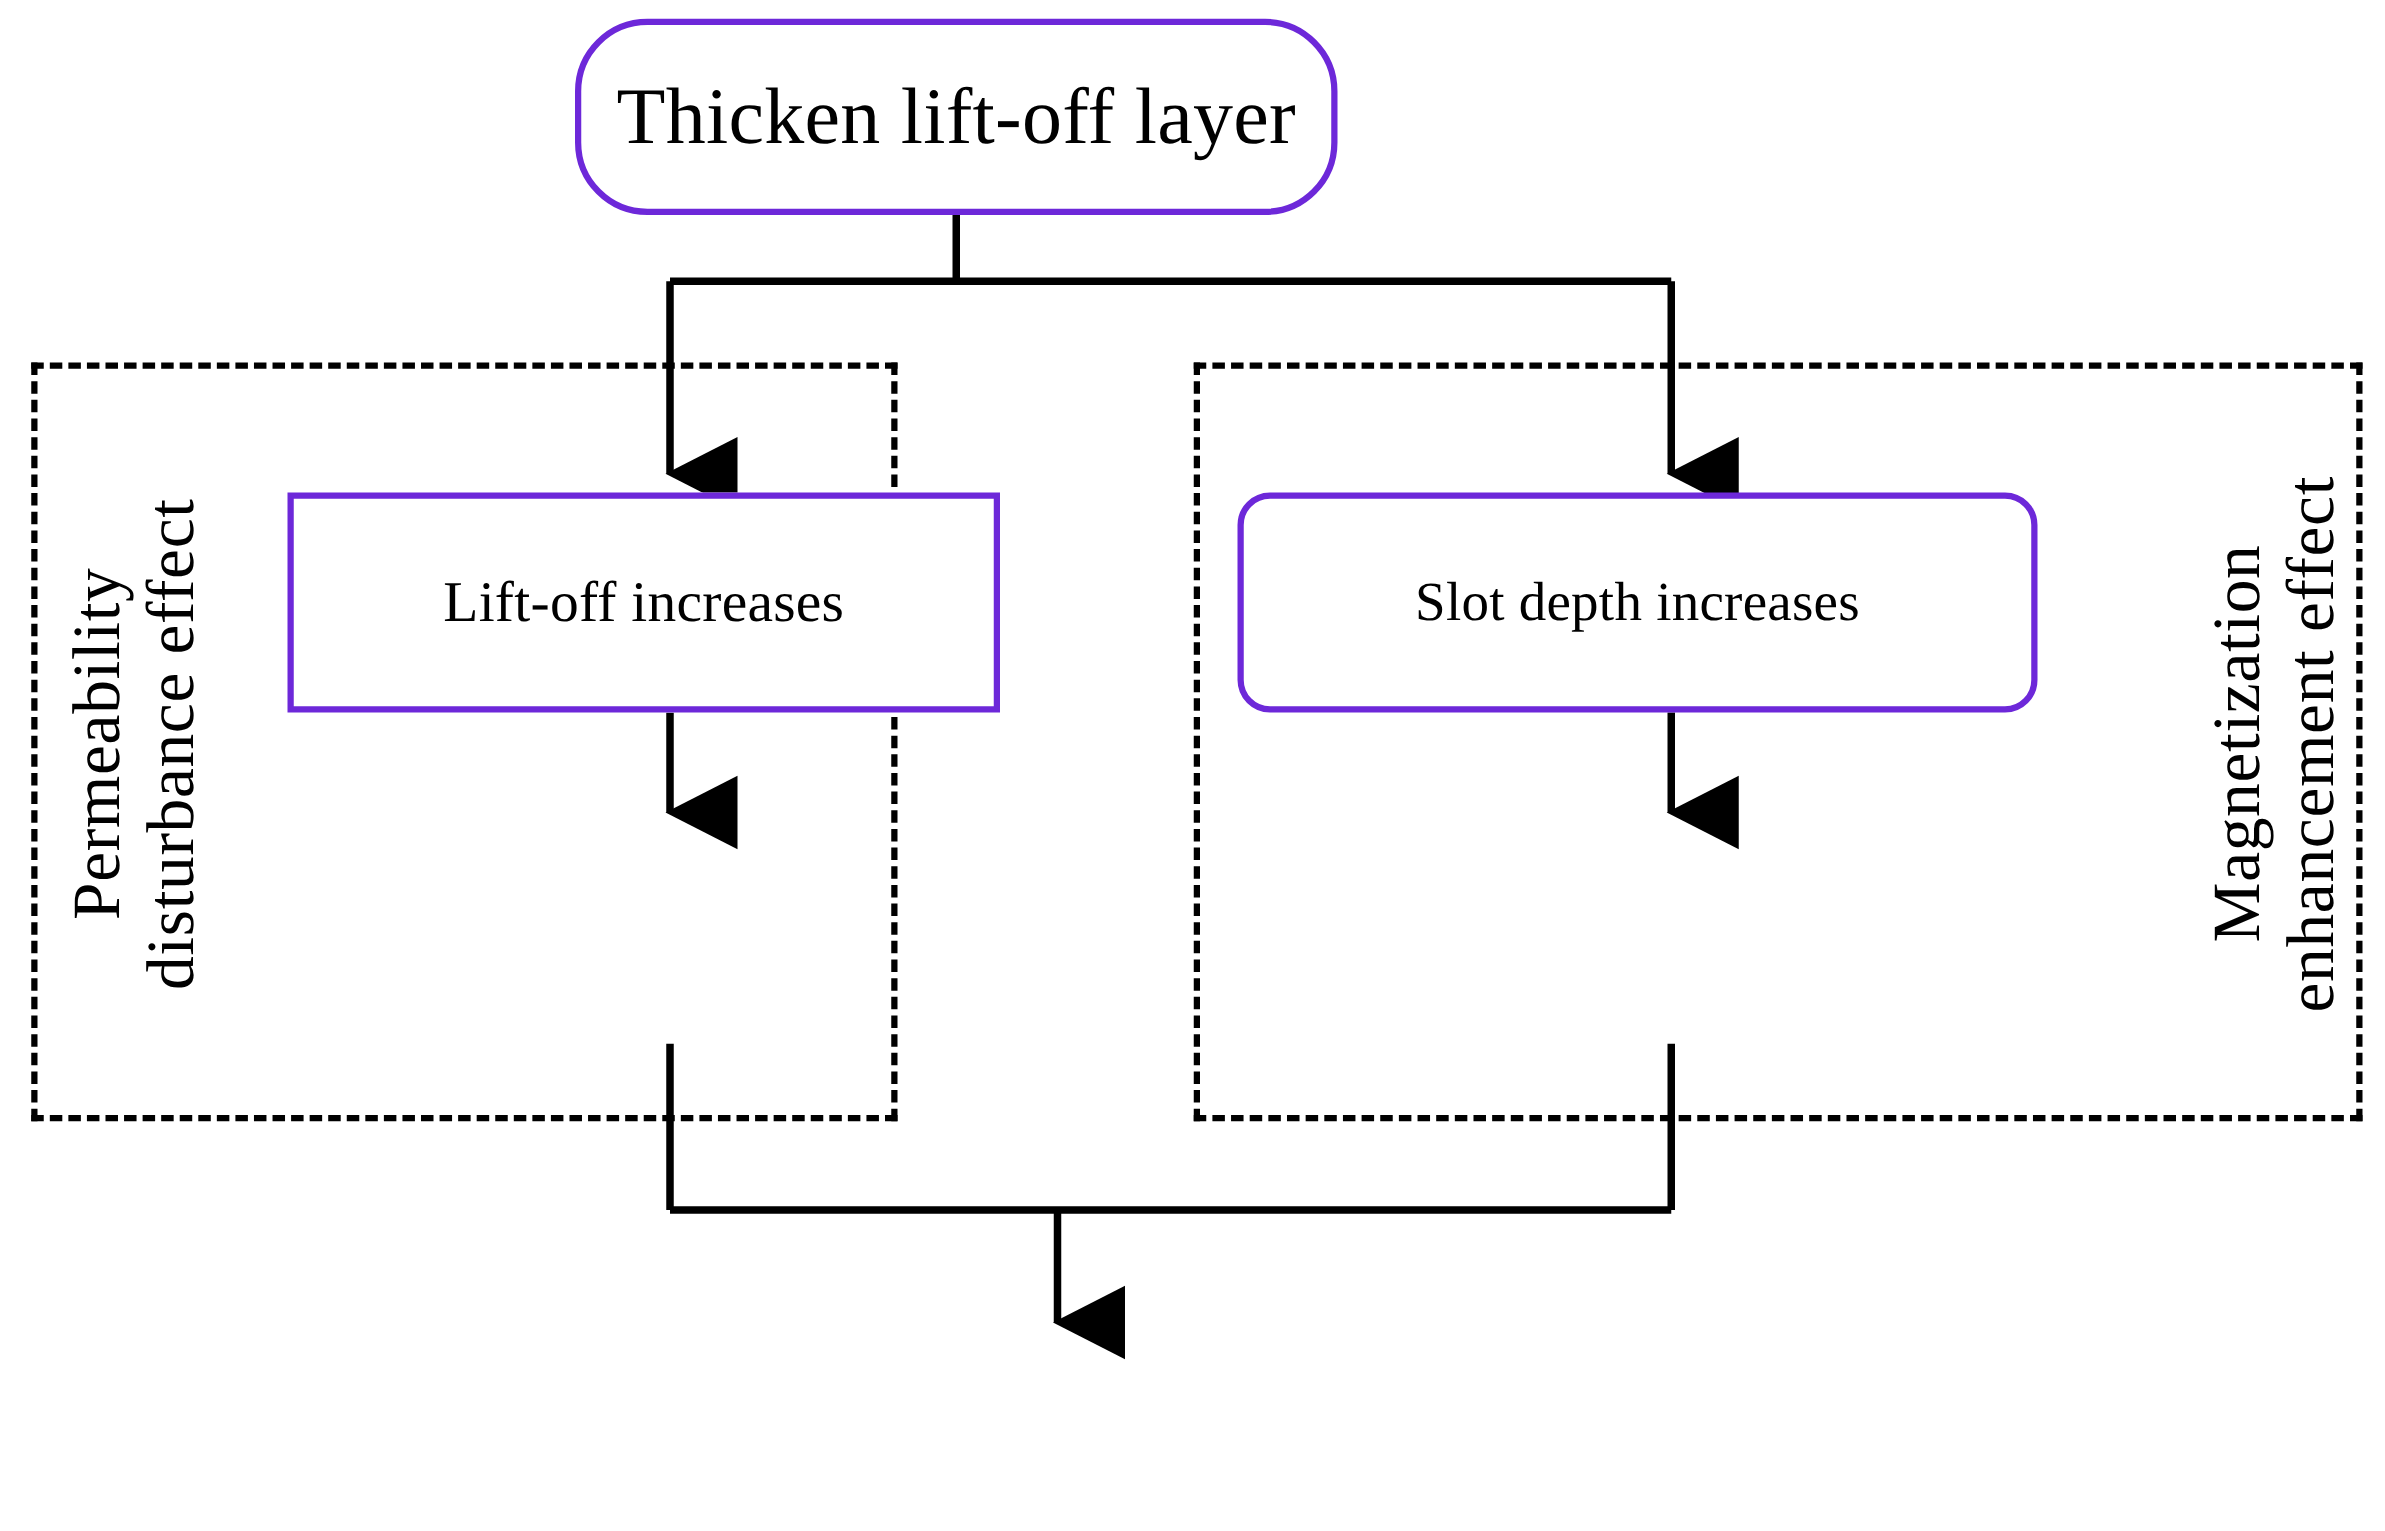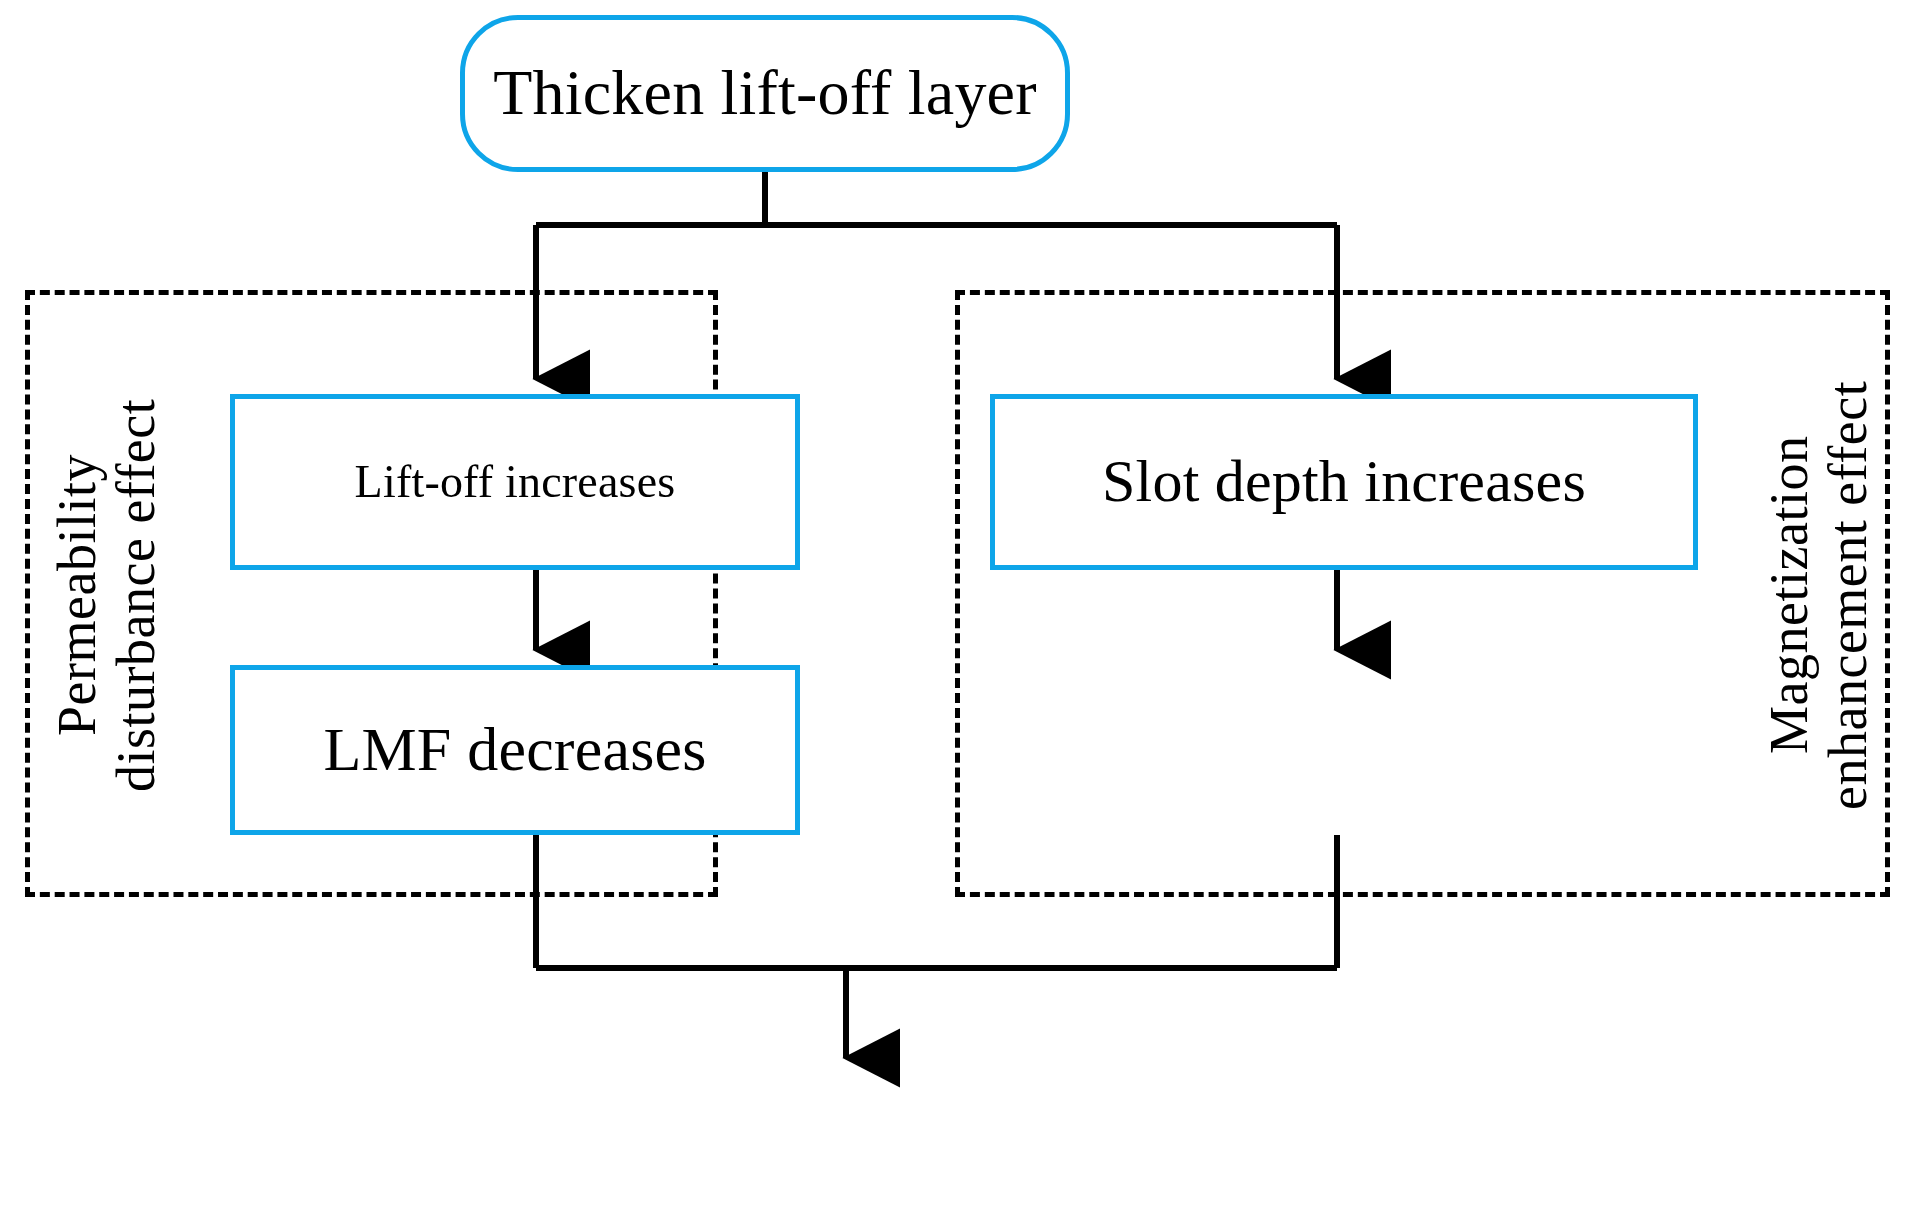--- a/index.html
+++ b/index.html
@@ -21,40 +21,40 @@
   .node{
     position:absolute;
     box-sizing:border-box;
     background:#ffffff;
     display:flex;
     align-items:center;
     justify-content:center;
     text-align:center;
     line-height:1.16;
     color:#000;
-    border:5px solid #0ea5e9;
+    border:5px solid #6d28d9;
   }
   .node-terminal{
     border-radius:58px;
   }
   .node-process{
     border-width:5px;
     border-radius:0;
   }
   .node-label{
     display:block;
     white-space:pre-line;
     letter-spacing:0.2px;
   }
 
   
   #node-thicken      { left:460px;  top:15px;   width:610px; height:157px; font-size:64px; }
   #node-liftoff-inc  { left:230px;  top:394px;  width:570px; height:176px; font-size:46px; }
   #node-lmf-dec      { left:230px;  top:665px;  width:570px; height:170px; font-size:62px; }
-  #node-slot-depth   { left:990px;  top:394px;  width:708px; height:176px; font-size:60px; }
+  #node-slot-depth   { left:990px;  top:394px;  width:640px; height:176px; font-size:44px;border-radius:26px; }
   #node-derivative   { left:990px;  top:665px;  width:640px; height:170px; font-size:58px; }
   #node-tolerant     { left:608px;  top:1073px; width:477px; height:132px; font-size:62px; }
 
   
   .group-box{
     position:absolute;
     box-sizing:border-box;
     border:5px dashed #000;
     background:transparent;
   }
@@ -119,23 +119,20 @@
 enhancement effect</div>
 
   <div class="node node-terminal" id="node-thicken">
     <span class="node-label">Thicken lift-off layer</span>
   </div>
 
   <div class="node node-process" id="node-liftoff-inc">
     <span class="node-label">Lift-off increases</span>
   </div>
 
-  <div class="node node-process" id="node-lmf-dec">
-    <span class="node-label">LMF decreases</span>
-  </div>
 
   <div class="node node-process" id="node-slot-depth">
     <span class="node-label">Slot depth increases</span>
   </div>
 
 
 
 </div>
 
 </body></html>

